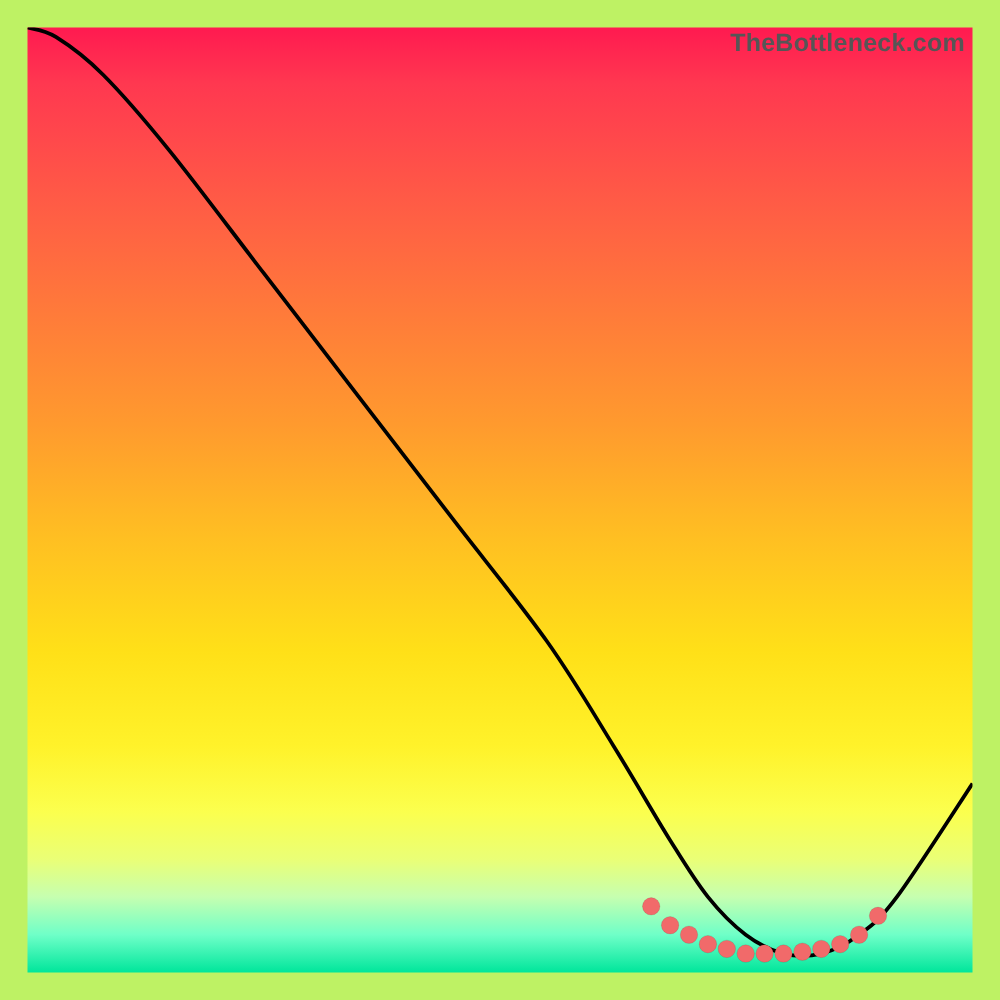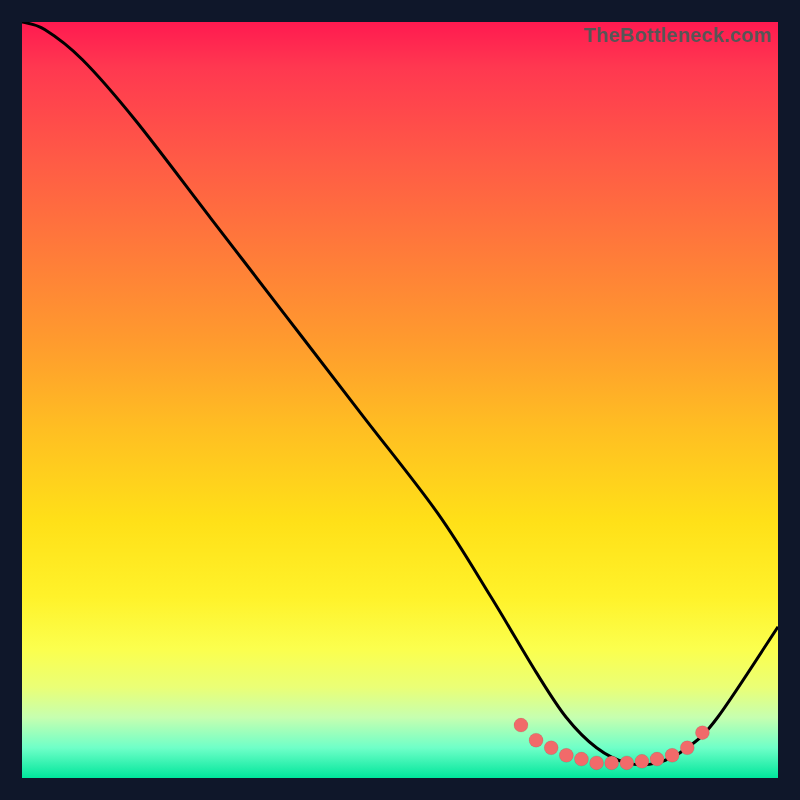--- a/index.html
+++ b/index.html
@@ -1,21 +1,21 @@
 <!DOCTYPE html>
 <html><head>
 <meta charset="utf-8">
 <style>
   * { margin: 0; padding: 0; box-sizing: border-box; }
   html, body { width: 800px; height: 800px; overflow: hidden; background: #000; }
   .frame {
     position: relative;
     width: 800px;
     height: 800px;
-    background: #0f172a;
+    background: #bef264;
   }
   .plot-area {
     position: absolute;
     left: 22px;
     top: 22px;
     width: 756px;
     height: 756px;
     background: linear-gradient(to bottom,
       #ff1a50 0%,
       #ff3850 6%,

